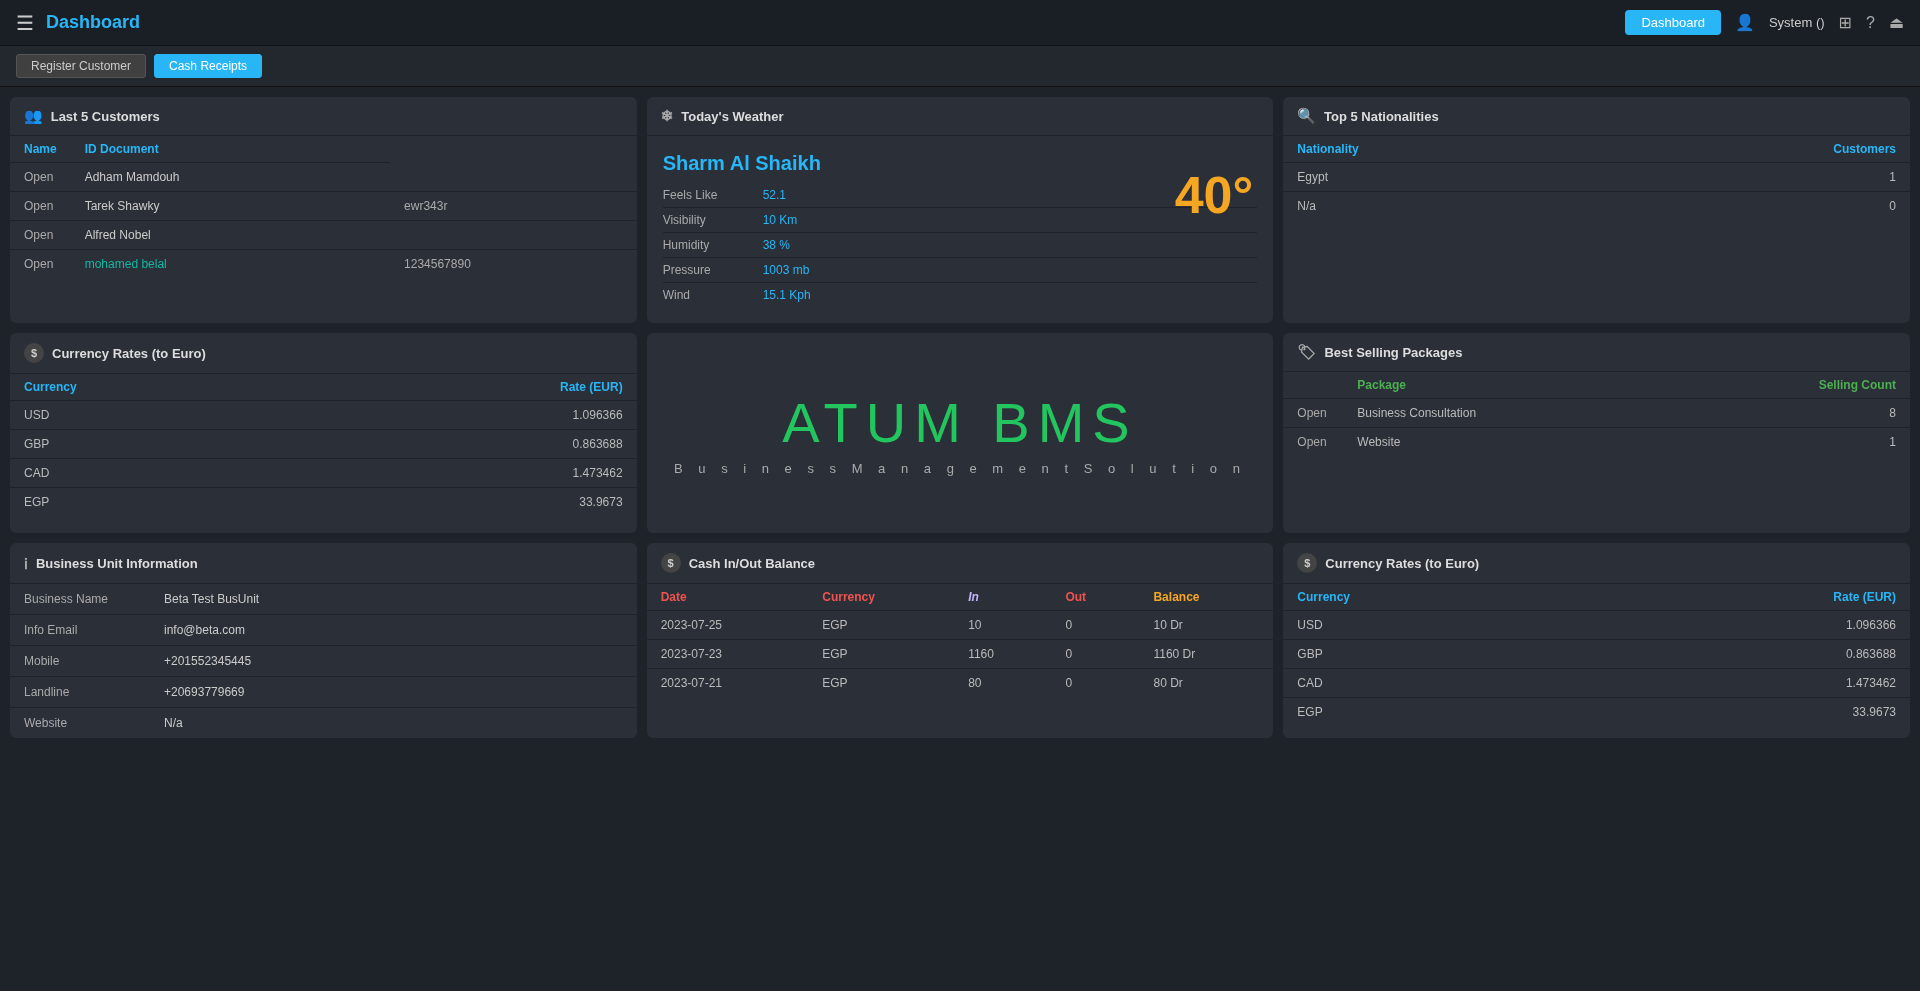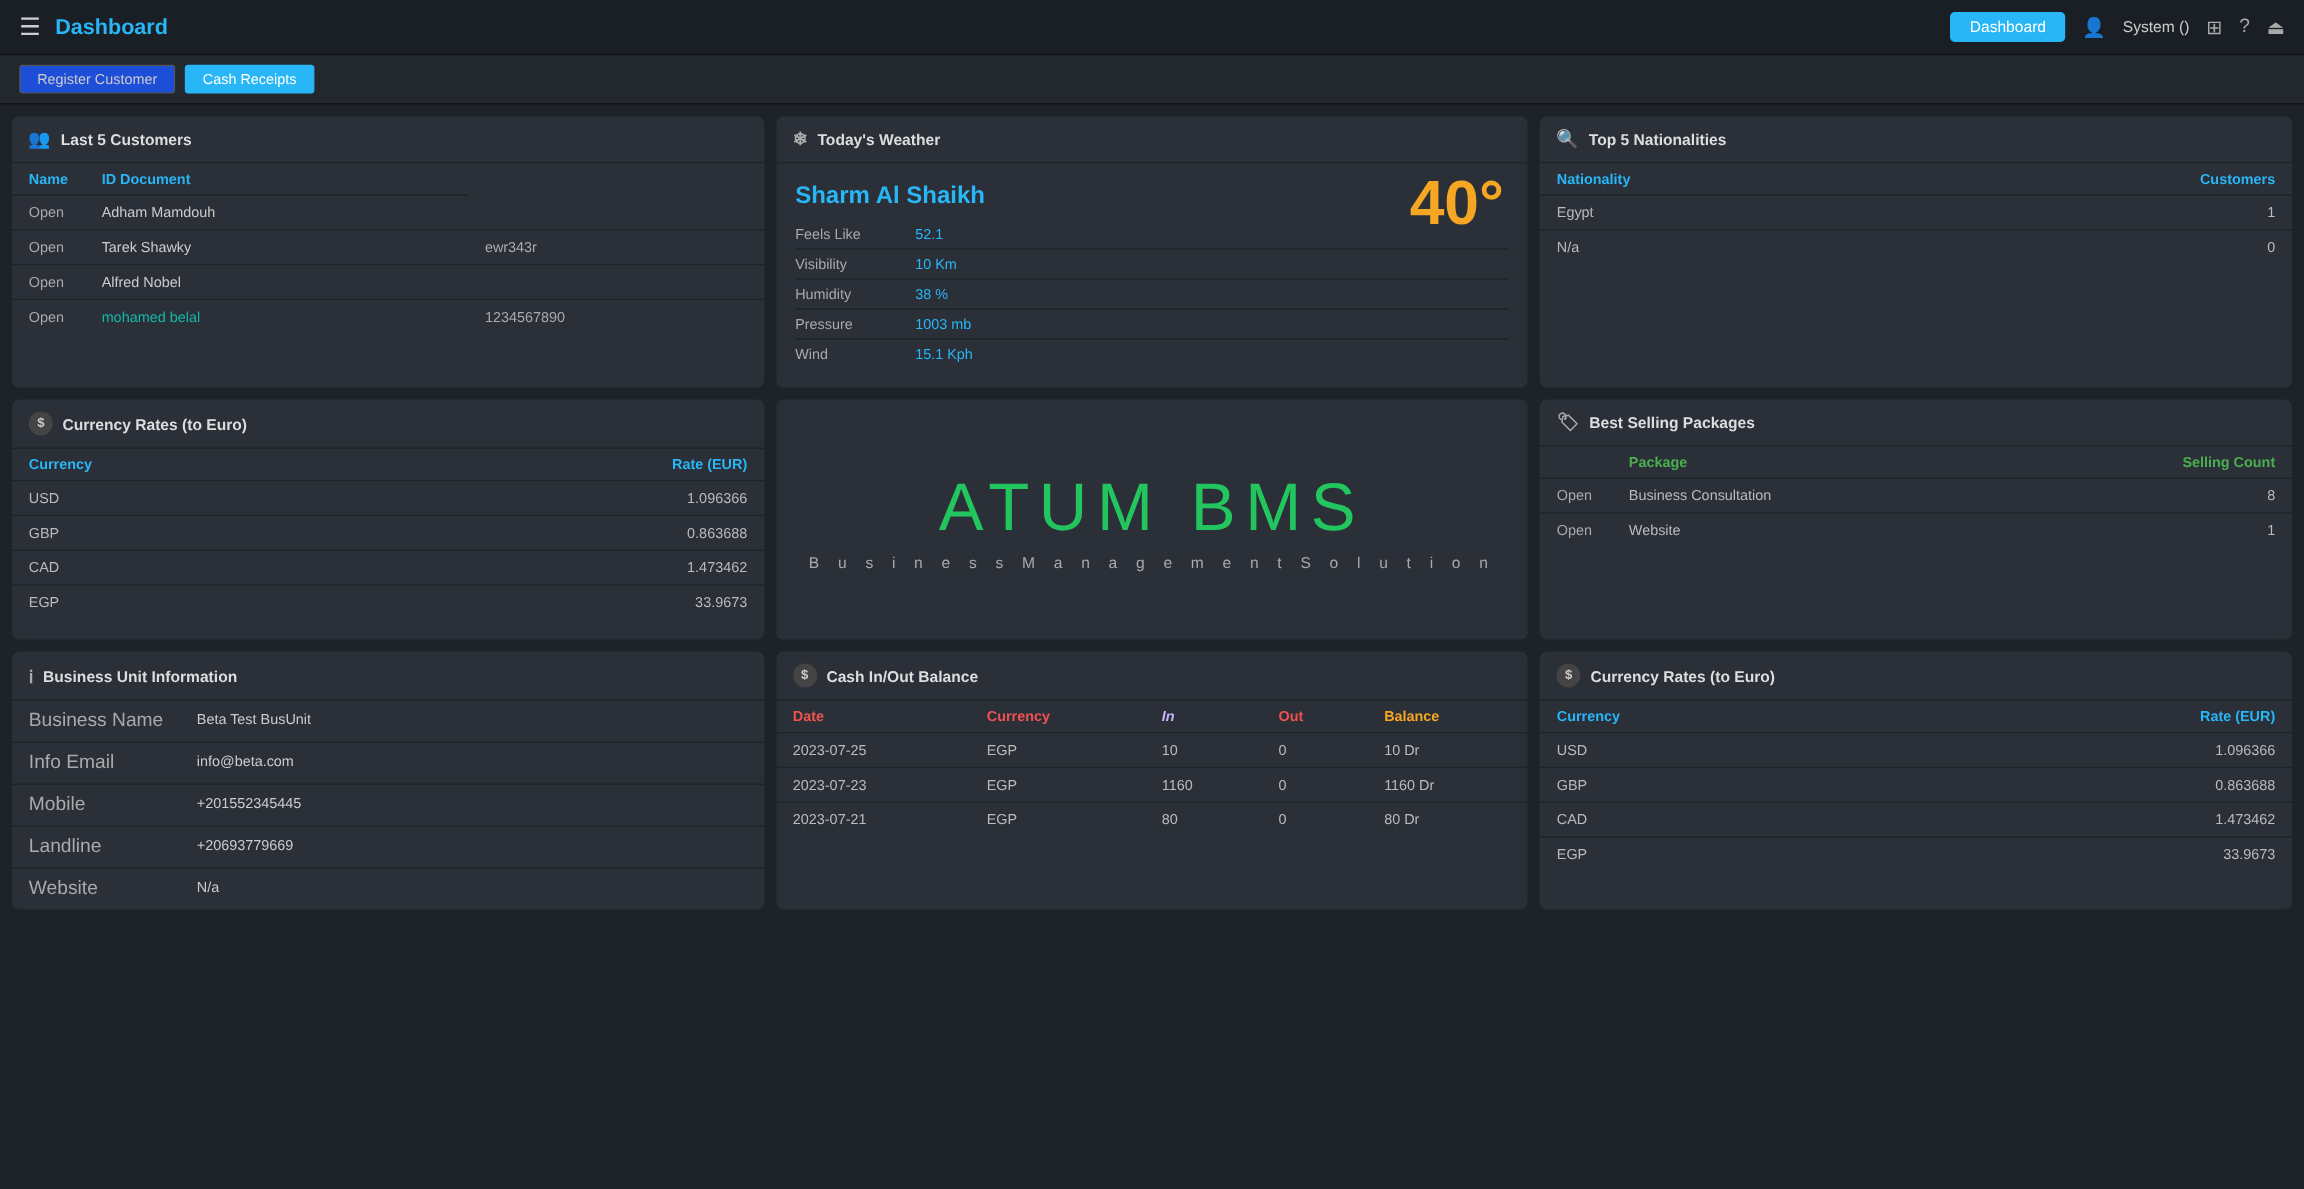--- a/index.html
+++ b/index.html
@@ -40,21 +40,21 @@
     
     .actionbar {
       background: #23282f;
       padding: 8px 16px;
       display: flex;
       gap: 8px;
       border-bottom: 1px solid #111;
     }
     .action-btn {
       border: 1px solid #555;
-      background: #1d4ed8;
+      background: #404040;
       color: #ccc;
       padding: 4px 14px;
       border-radius: 3px;
       cursor: pointer;
       font-size: 12px;
     }
     .action-btn.active {
       background: #29b6f6;
       color: #fff;
       border-color: #29b6f6;
@@ -111,21 +111,21 @@
       font-size: 12px;
     }
     .inner-table tbody tr td.right { text-align: right; }
 
     
     .weather-panel { position: relative; padding: 16px; }
     .weather-city { color: #29b6f6; font-size: 20px; font-weight: 600; margin-bottom: 4px; }
     .weather-condition { color: #29b6f6; font-size: 13px; margin-bottom: 12px; }
     .weather-temp {
       position: absolute;
-      top: 4px;
+      top: 29px;
       right: 20px;
       color: #f5a623;
       font-size: 52px;
       font-weight: bold;
     }
     .weather-rows { margin-top: 8px; }
     .weather-row {
       display: flex;
       padding: 5px 0;
       border-bottom: 1px solid #1e2329;
@@ -158,21 +158,21 @@
       margin-top: 6px;
     }
 
     
     .biz-row {
       display: flex;
       padding: 8px 14px;
       border-bottom: 1px solid #1e2329;
     }
     .biz-row:last-child { border-bottom: none; }
-    .biz-label { color: #aaa; width: 140px; font-size: 16px; }
+    .biz-label { color: #aaa; width: 140px; font-size: 12px; }
     .biz-value { color: #ccc; font-size: 12px; }
 
     
     ::-webkit-scrollbar { width: 6px; height: 6px; }
     ::-webkit-scrollbar-track { background: #1e2329; }
     ::-webkit-scrollbar-thumb { background: #444; border-radius: 3px; }
 
     
     .col-date { color: #ef5350; }
     .col-currency { color: #ef5350; }

